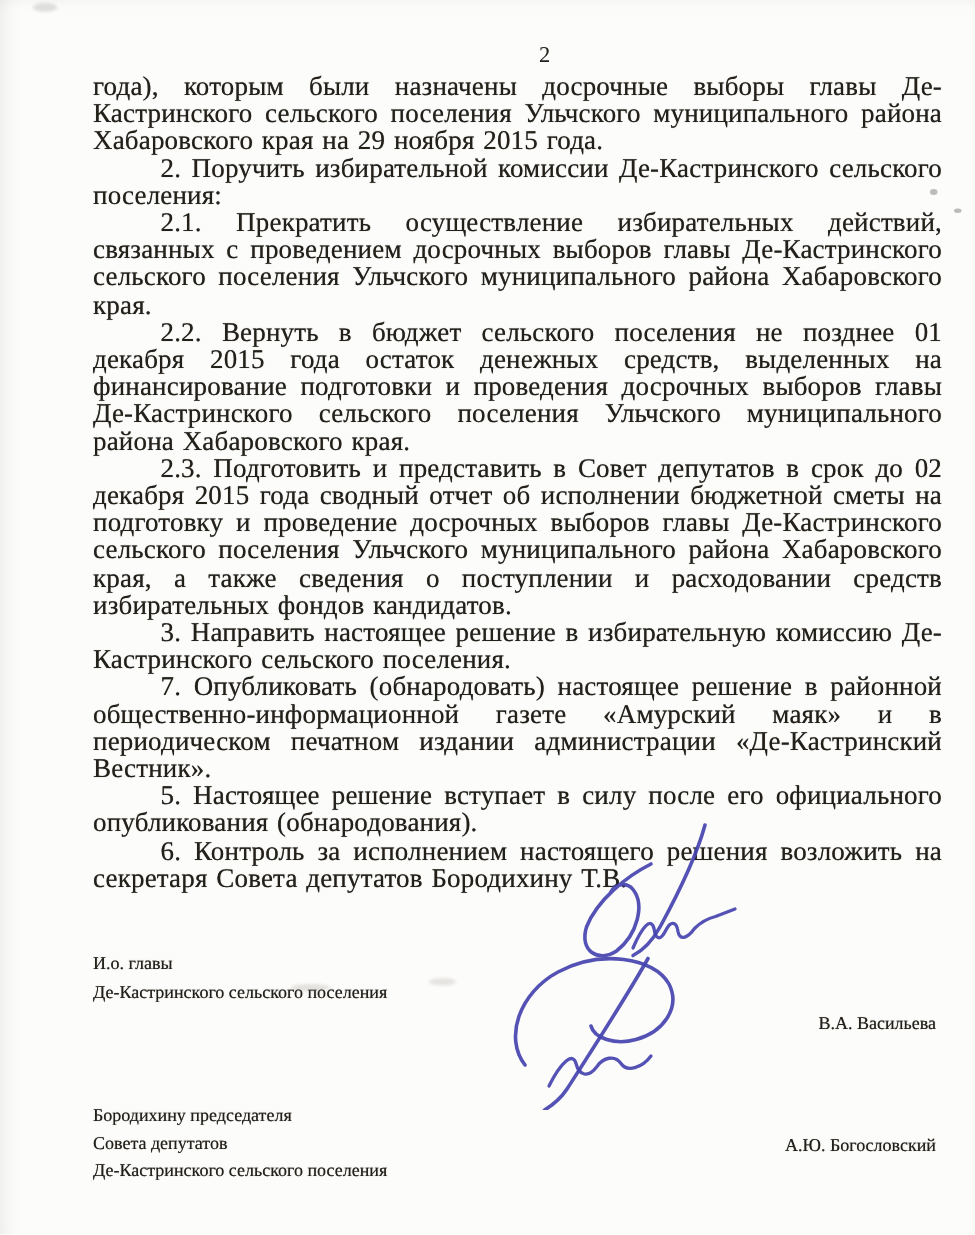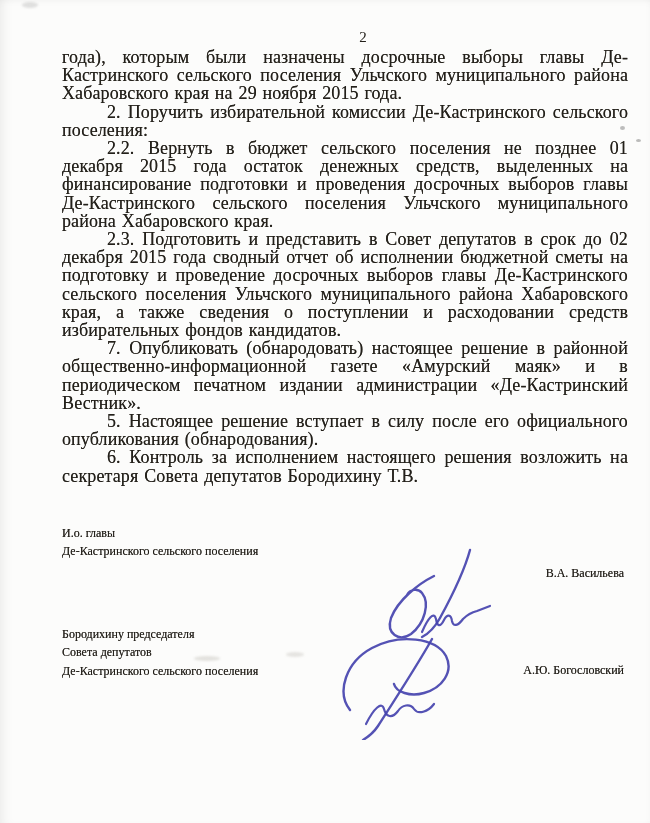--- a/index.html
+++ b/index.html
@@ -38,21 +38,21 @@
     font-size:12px;
     line-height:18.6px;
     text-shadow:0 0 .5px rgba(38,34,28,.7);
   }
   .sig-block.first{margin-top:39px;}
   .sig-block.second{margin-top:41px;height:120px;}
   .sig-block.first{height:60px;}
   .sig-title div{white-space:nowrap;}
   .sig-name{position:absolute;right:4px;white-space:nowrap;}
   .sig-block.first .sig-name{top:21px;margin-top:19px;}
-  .sig-block.second .sig-name{top:36px;}
+  .sig-block.second .sig-name{top:20px;}
   .sig-svg{position:absolute;pointer-events:none;}
   #sig1-svg{left:378px;top:546px;width:118px;height:96px;}
   #sig2-svg{left:334px;top:636px;width:136px;height:104px;}
   .sig-svg path{fill:none;stroke:#4543ae;stroke-linecap:round;stroke-linejoin:round;opacity:.92;}
   .speck{position:absolute;border-radius:50%;}
   .speck.s1{left:22px;top:2px;width:16px;height:6px;background:rgba(150,150,150,.28);filter:blur(1px);}
   .speck.s2{left:620px;top:126px;width:5px;height:4px;background:rgba(110,110,110,.45);filter:blur(.5px);}
   .speck.s3{left:194px;top:656px;width:26px;height:5px;background:rgba(140,135,125,.22);filter:blur(1px);}
   .speck.s4{left:286px;top:652px;width:18px;height:5px;background:rgba(140,135,125,.20);filter:blur(1px);}
   .speck.s5{left:636px;top:139px;width:5px;height:3px;background:rgba(90,90,90,.4);filter:blur(.4px);}
@@ -62,22 +62,24 @@
 
 <div class="page">
 
   <div class="content">
 
     <div class="page-number">2</div>
 
     <div class="body-text">
       <p>года), которым были назначены досрочные выборы главы Де-Кастринского сельского поселения Ульчского муниципального района Хабаровского края на 29 ноября 2015 года.</p>
       <p class="indent">2. Поручить избирательной комиссии Де-Кастринского сельского поселения:</p>
+      <p class="indent">2.1. Прекратить осуществление избирательных действий, связанных с проведением досрочных выборов главы Де-Кастринского сельского поселения Ульчского муниципального района Хабаровского края.</p>
       <p class="indent">2.2. Вернуть в бюджет сельского поселения не позднее 01 декабря 2015 года остаток денежных средств, выделенных на финансирование подготовки и проведения досрочных выборов главы Де-Кастринского сельского поселения Ульчского муниципального района Хабаровского края.</p>
       <p class="indent">2.3. Подготовить и представить в Совет депутатов в срок до 02 декабря 2015 года сводный отчет об исполнении бюджетной сметы на подготовку и проведение досрочных выборов главы Де-Кастринского сельского поселения Ульчского муниципального района Хабаровского края, а также сведения о поступлении и расходовании средств избирательных фондов кандидатов.</p>
+      <p class="indent">3. Направить настоящее решение в избирательную комиссию Де-Кастринского сельского поселения.</p>
       <p class="indent">7. Опубликовать (обнародовать) настоящее решение в районной общественно-информационной газете «Амурский маяк» и в периодическом печатном издании администрации «Де-Кастринский Вестник».</p>
       <p class="indent">5. Настоящее решение вступает в силу после его официального опубликования (обнародования).</p>
       <p class="indent">6. Контроль за исполнением настоящего решения возложить на секретаря Совета депутатов Бородихину Т.В.</p>
     </div>
 
     <div class="sig-block first">
       <div class="sig-title">
         <div>И.о. главы</div>
         <div>Де-Кастринского сельского поселения</div>
       </div>

